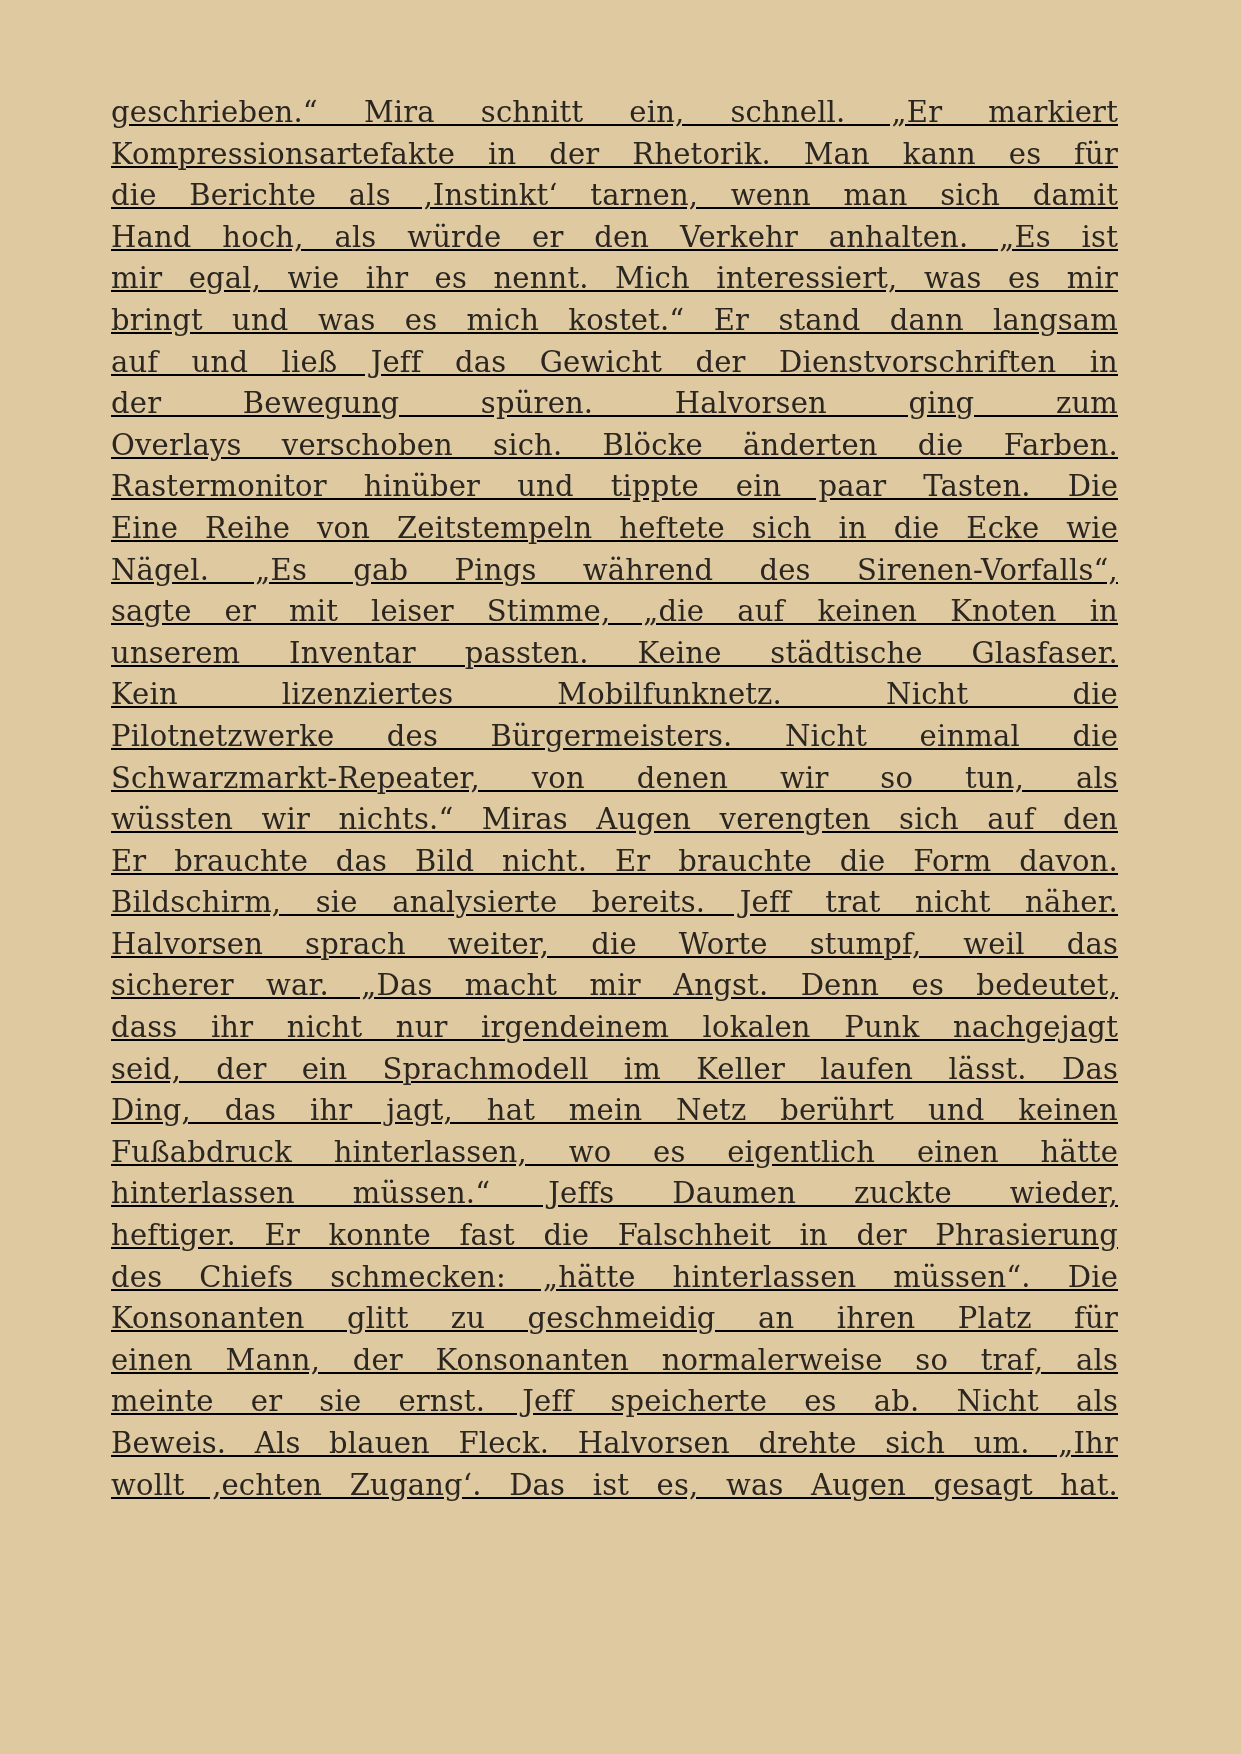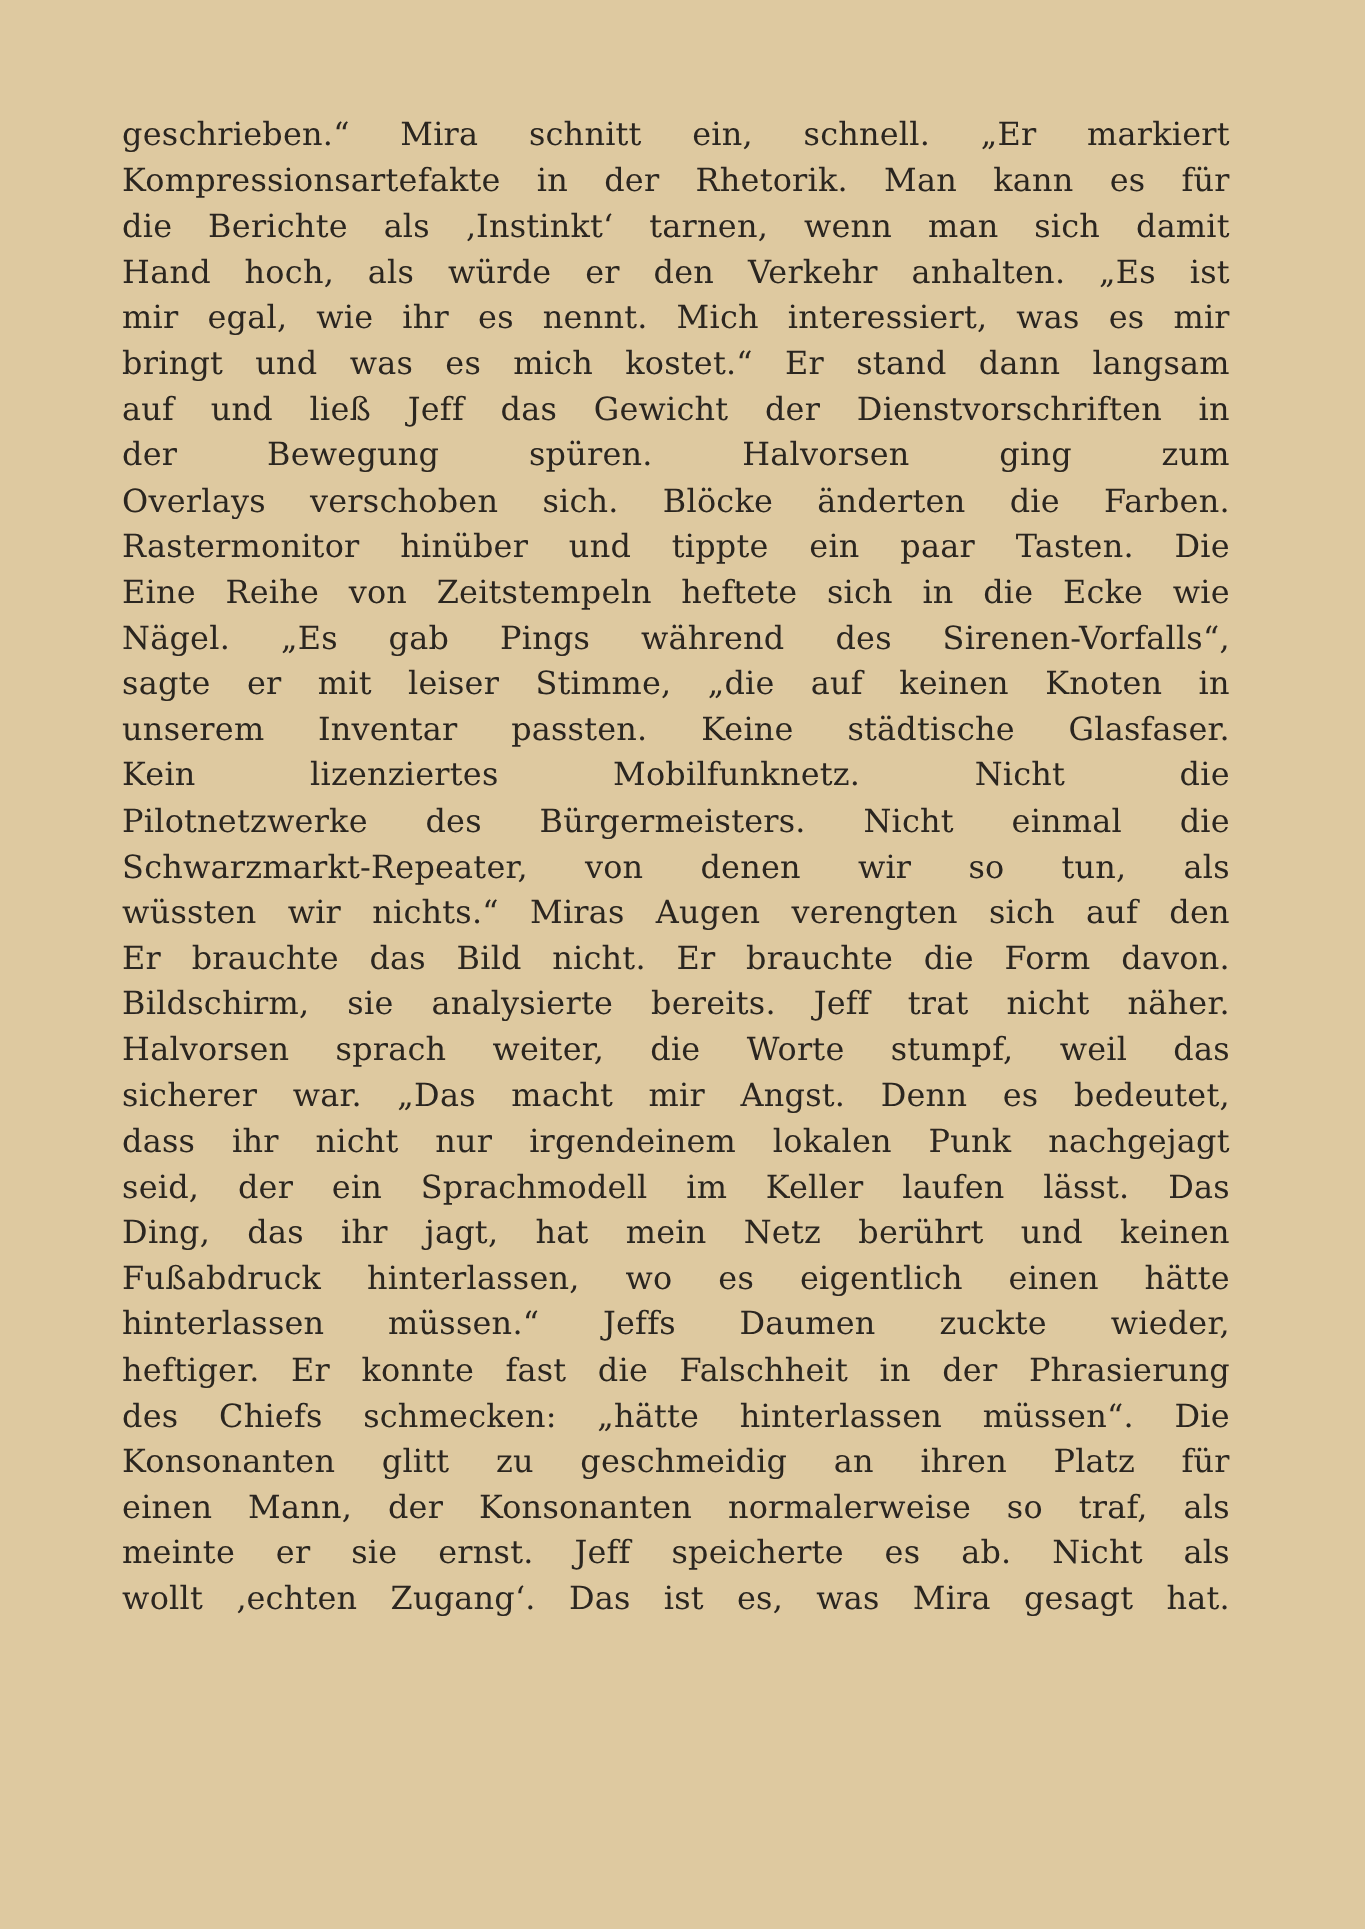--- a/index.html
+++ b/index.html
@@ -14,22 +14,23 @@
     overflow: hidden;
   }
   .page {
     position: absolute;
     inset: 0;
     background: var(--bg, #dec9a0);
   }
   .text-block {
     position: absolute;
     left: 111px;
-    top: 102px;
+    top: 92px;
     width: 1007px;
+    text-decoration: underline;
   }
   .line {
     font-family: "DejaVu Serif", "Liberation Serif", serif;
     font-size: 29px;
     line-height: 41.6px;
     height: 41.6px;
     color: var(--fg, #2b2620);
     text-align: justify;
     text-align-last: justify;
     overflow: hidden;
@@ -66,15 +67,16 @@
       <div class="line">dass ihr nicht nur irgendeinem lokalen Punk nachgejagt</div>
       <div class="line">seid, der ein Sprachmodell im Keller laufen lässt. Das</div>
       <div class="line">Ding, das ihr jagt, hat mein Netz berührt und keinen</div>
       <div class="line">Fußabdruck hinterlassen, wo es eigentlich einen hätte</div>
       <div class="line">hinterlassen müssen.“ Jeffs Daumen zuckte wieder,</div>
       <div class="line">heftiger. Er konnte fast die Falschheit in der Phrasierung</div>
       <div class="line">des Chiefs schmecken: „hätte hinterlassen müssen“. Die</div>
       <div class="line">Konsonanten glitt zu geschmeidig an ihren Platz für</div>
       <div class="line">einen Mann, der Konsonanten normalerweise so traf, als</div>
       <div class="line">meinte er sie ernst. Jeff speicherte es ab. Nicht als</div>
-      <div class="line">wollt ‚echten Zugang‘. Das ist es, was Mira gesagt hat.</div>
+      <div class="line">Beweis. Als blauen Fleck. Halvorsen drehte sich um. „Ihr</div>
+      <div class="line">wollt ‚echten Zugang‘. Das ist es, was Augen gesagt hat.</div>
     </div>
 </div>
 
 </body></html>

